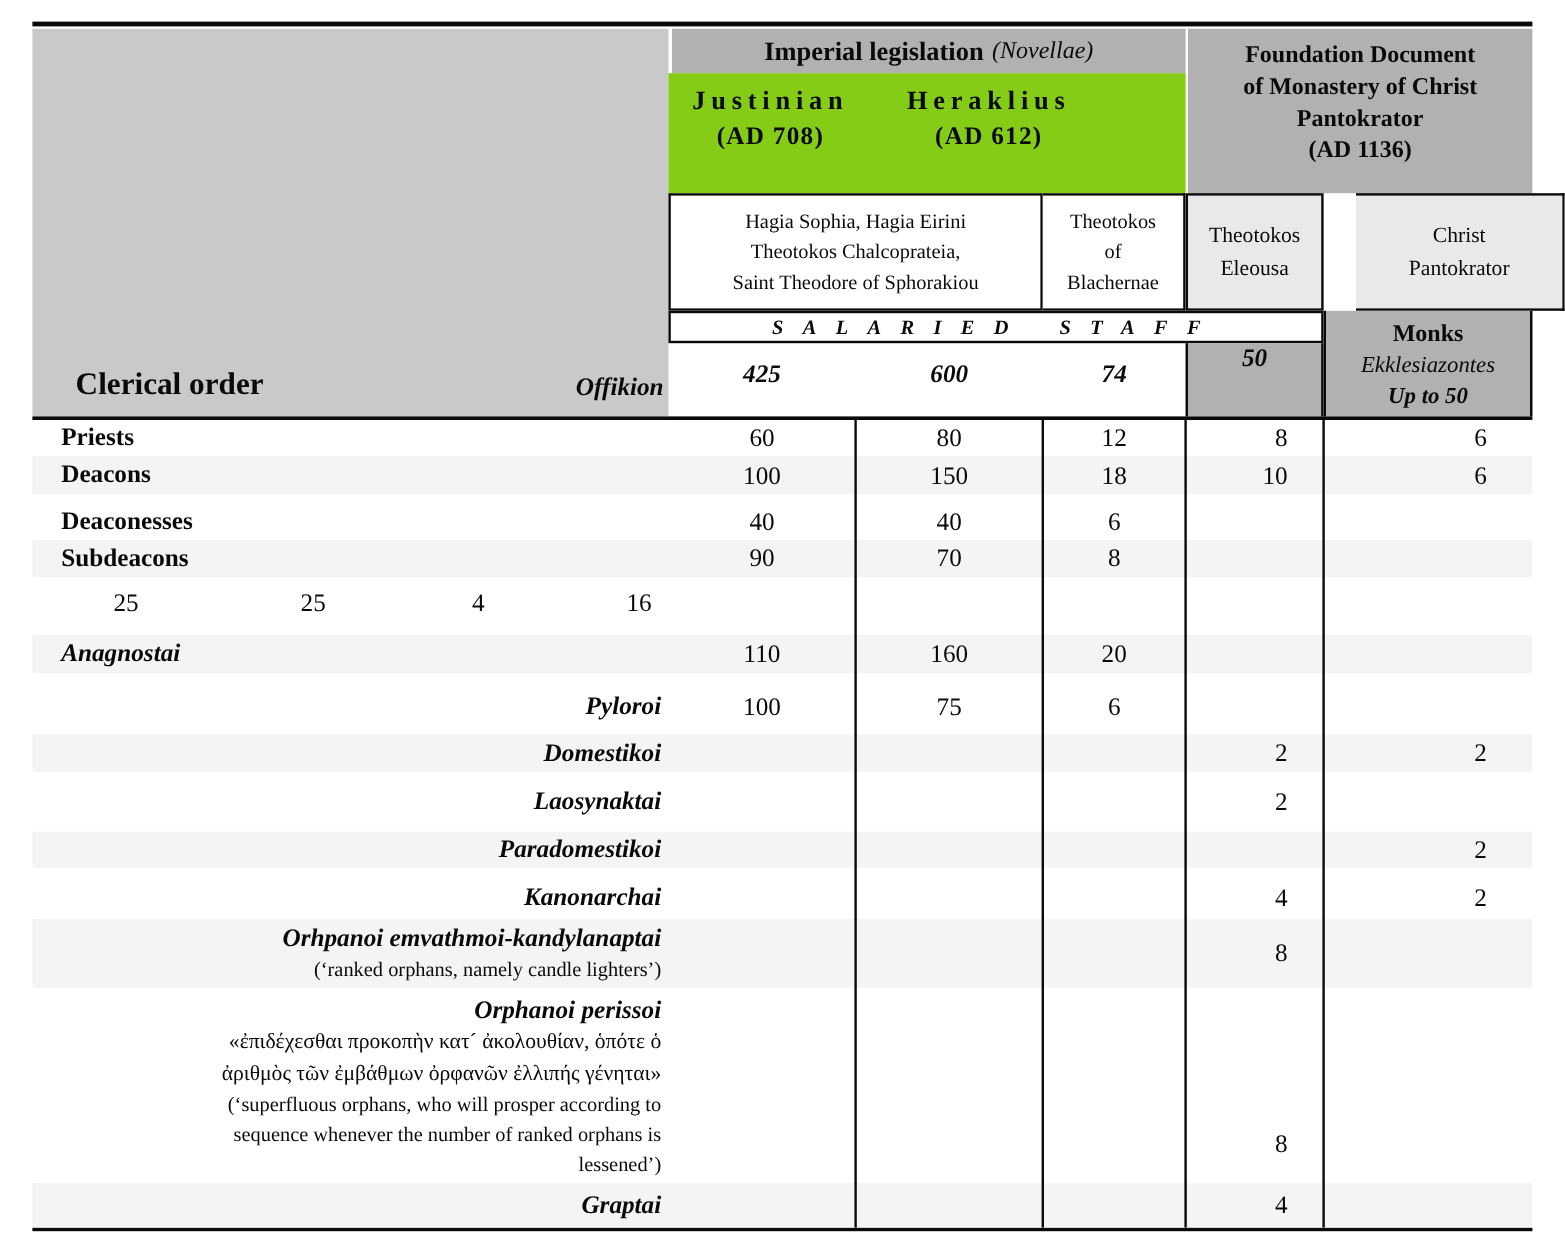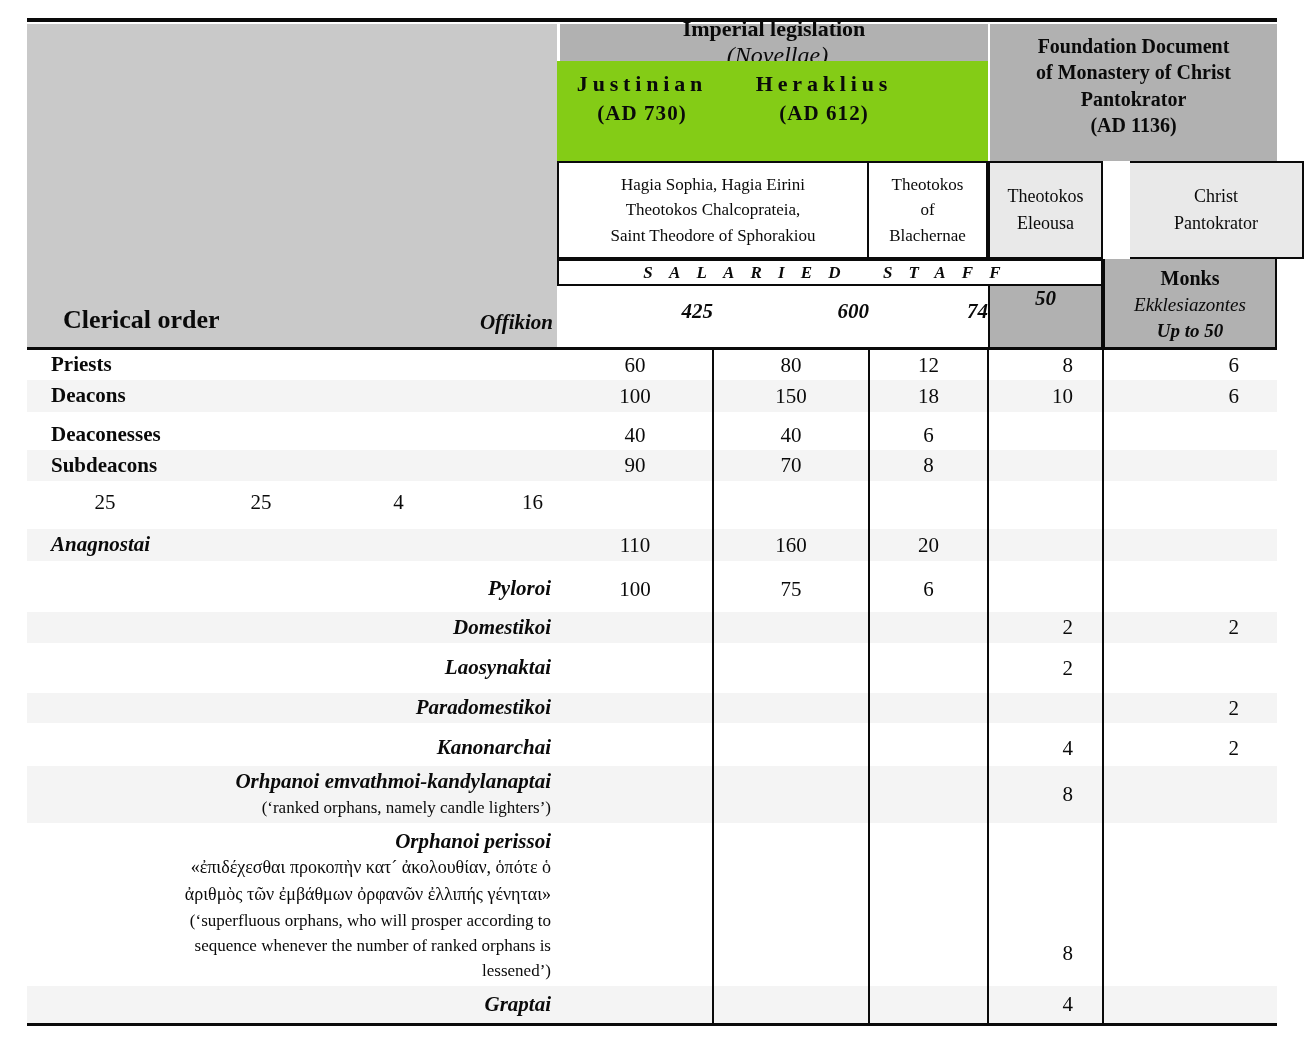--- a/index.html
+++ b/index.html
@@ -20,23 +20,23 @@
   .topline{left:0;top:0;width:1250px;height:4px;background:var(--line);}
   .hline2{left:0;top:329px;width:1250px;height:3px;background:var(--line);}
 
   .clergy-cell{left:0;top:6px;width:530px;height:323px;background:var(--mid-gray);}
   .clergy-title{position:absolute;left:0;top:190px;width:100%;text-align:center;
     font-size:27px;font-weight:bold;letter-spacing:0.30em;white-space:nowrap;}
   .clerical-order{position:absolute;left:36px;bottom:12px;font-size:26px;font-weight:bold;}
   .offikion{position:absolute;right:4px;bottom:12px;font-size:21px;font-weight:bold;font-style:italic;}
 
   .imperial-bar{left:533px;top:6px;width:428px;height:37px;background:var(--dark-gray);
-    display:flex;align-items:center;justify-content:center;font-size:22px;flex-direction:column;}
+    display:flex;align-items:center;justify-content:center;font-size:22px;}
   .imperial-bar .b{font-weight:bold;}
-  .imperial-bar .i{font-style:italic;font-size:24px;margin-left:7px;}
+  .imperial-bar .i{font-style:italic;font-size:20px;margin-left:7px;}
 
   .jh-zone{left:530px;top:43px;width:431px;height:100px;background:#84cc16;}
   .emp{position:absolute;top:10px;text-align:center;}
   .emp .nm{font-size:22px;font-weight:bold;letter-spacing:0.22em;white-space:nowrap;}
   .emp .dt{font-size:21px;font-weight:bold;letter-spacing:0.05em;margin-top:4px;}
   .emp-j{left:0;width:170px;}
   .emp-h{left:172px;width:190px;}
 
   .foundation{left:963px;top:6px;width:287px;height:137px;background:var(--dark-gray);
     text-align:center;font-size:20px;font-weight:bold;line-height:1.32;padding-top:9px;}
@@ -47,21 +47,21 @@
   .church.hagia{left:530px;width:312px;}
   .church.blach{left:842px;width:119px;border-left:none;}
   .church.eleousa{left:961px;width:115px;background:var(--light-gray);font-size:18px;}
   .church.pant{left:1076px;width:174px;border-left:none;background:var(--light-gray);font-size:18px;margin-left:27px;}
 
   .staff-bar{left:530px;top:241px;width:546px;height:27px;background:#fff;border:2px solid var(--line);
     display:flex;align-items:center;justify-content:center;
     font-size:17px;font-weight:bold;font-style:italic;letter-spacing:0.95em;word-spacing:0.35em;white-space:nowrap;}
 
   .totals-zone{left:530px;top:268px;width:431px;height:61px;}
-  .tot{position:absolute;top:13px;text-align:right;font-size:21px;font-weight:bold;font-style:italic;}
+  .tot{position:absolute;top:13px;text-align:center;font-size:21px;font-weight:bold;font-style:italic;}
   .tot-j{left:0;width:156px;}
   .tot-h{left:156px;width:156px;}
   .tot-b{left:312px;width:119px;}
   .cell-50{left:961px;top:268px;width:115px;height:61px;background:var(--dark-gray);
     border-left:2px solid var(--line);border-right:2px solid var(--line);
     text-align:center;font-size:21px;font-weight:bold;font-style:italic;}
   .monks{left:1076px;top:241px;width:174px;height:88px;background:var(--dark-gray);
     border-left:2px solid var(--line);border-right:2px solid var(--line);
     text-align:center;padding-top:6px;line-height:1.35;}
   .monks .m1{font-size:20px;font-weight:bold;}
@@ -107,21 +107,21 @@
       </div>
 
       <div class="abs imperial-bar">
         <span class="b">Imperial legislation</span>
         <span class="i">(Novellae)</span>
       </div>
 
       <div class="abs jh-zone">
         <div class="emp emp-j">
           <div class="nm">Justinian</div>
-          <div class="dt">(AD 730)</div>
+          <div class="dt">(AD 708)</div>
         </div>
         <div class="emp emp-h">
           <div class="nm">Heraklius</div>
           <div class="dt">(AD 612)</div>
         </div>
       </div>
 
       <div class="abs foundation">
         <div>Foundation Document</div>
         <div>of Monastery of Christ</div>

